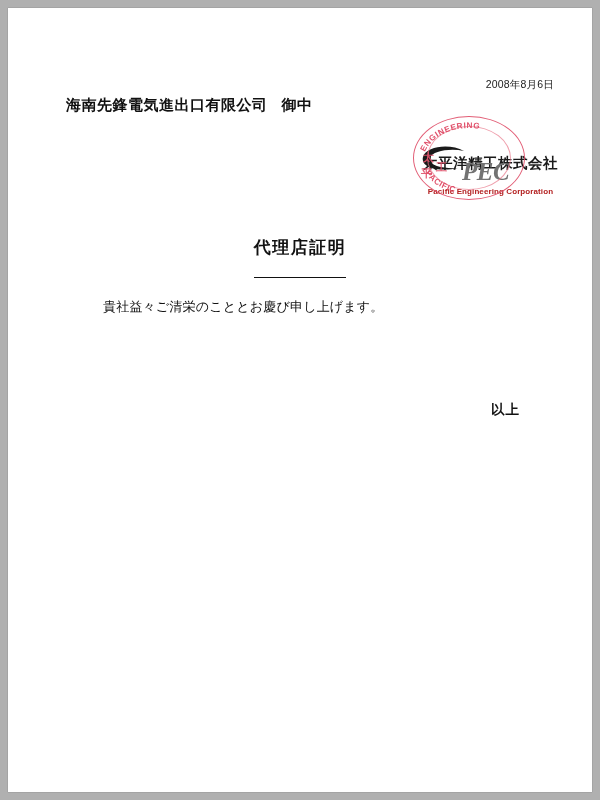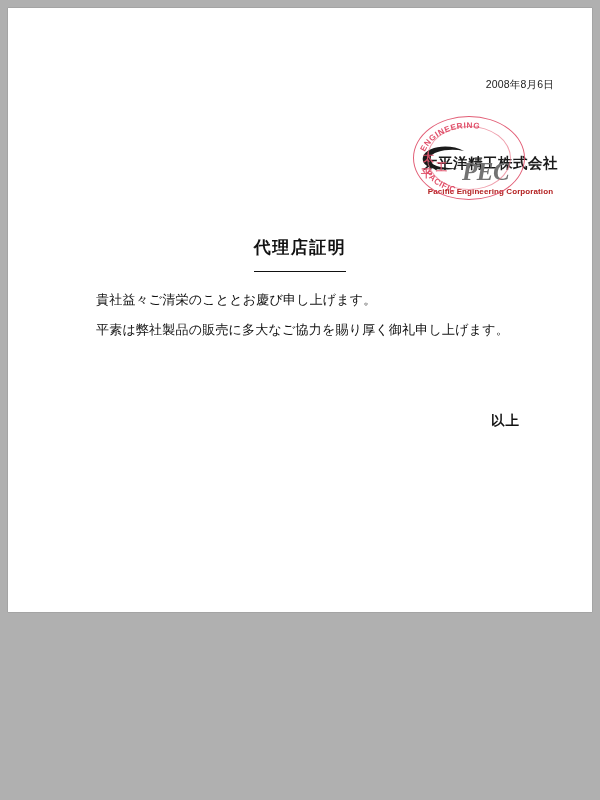--- a/index.html
+++ b/index.html
@@ -11,21 +11,21 @@
     width: 600px;
     height: 800px;
     overflow: hidden;
     font-family: "Liberation Sans", sans-serif;
   }
   .page {
     position: absolute;
     left: 8px;
     top: 8px;
     width: 584px;
-    height: 604px;
+    height: 784px;
     background: #ffffff;
     box-shadow: 0 0 1px rgba(0,0,0,0.4);
     overflow: hidden;
   }
   .doc-date {
     position: absolute;
     right: 38px;
     top: 70px;
     font-size: 10.5px;
     color: #1a1a1a;
@@ -158,60 +158,63 @@
     width: 584px;
     text-align: center;
     font-size: 17px;
     font-weight: bold;
     color: #111;
     letter-spacing: 1.5px;
     font-family: "DejaVu Sans", sans-serif;
   }
   .doc-title span {
     border-bottom: 1.4px solid #111;
-    padding-bottom: 14px;
+    padding-bottom: 20px;
     margin-top: 14px;
   }
   
   .body-block {
     position: absolute;
     left: 78px;
     top: 272px;
     width: 440px;
   }
   .body-block p {
-    margin: 10px;
+    margin: 17px;
     font-size: 13px;
     line-height: 20px;
     color: #111;
     font-family: Liberation Serif, serif;
     letter-spacing: 0.2px;
   }
   .para-gap {
     height: 20px;
   }
   .closing {
     position: absolute;
     right: 72px;
-    top: 404px;
+    top: 393px;
     font-size: 13.5px;
     font-weight: bold;
     color: #111;
     font-family: "DejaVu Sans", sans-serif;
     letter-spacing: 1px;
     text-align: right;
   }
 </style>
 </head>
 <body>
 
 <div class="page">
 
   <div class="doc-date">2008年8月6日</div>
 
+  <div class="addressee">
+    <span>海南先鋒電気進出口有限公司</span><span class="honorific">御中</span>
+  </div>
 
   <div class="company-block">
     <div style="height:38px"></div>
     <div class="company-name-ja">太平洋精工株式会社</div>
     <div class="company-name-en">Pacific Engineering Corporation</div>
   </div>
 
   <div class="pec-logo">
     <svg class="swoosh" viewBox="0 0 46 26" xmlns="http://www.w3.org/2000/svg">
       <path d="M44 5 C30 -3 6 0 3 11 C0 22 20 26 38 22 C24 23 8 20 10 12 C12 5 30 2 44 5 Z" fill="#1a1a1a"></path>
@@ -238,19 +241,18 @@
     <div class="seal-kanji k2">工</div>
     <div class="seal-kanji k3">平</div>
   </div>
 
   <div class="doc-title">
     <span>代理店証明</span>
   </div>
 
   <div class="body-block">
     <p>貴社益々ご清栄のこととお慶び申し上げます。</p>
-    <p>平素は弊社製品の販売に多大なご協力を賜り厚く御礼申し上げます。</p>
     <div class="para-gap"></div>
   </div>
 
   <div class="closing">以上</div>
 
 </div>
 
 </body></html>

